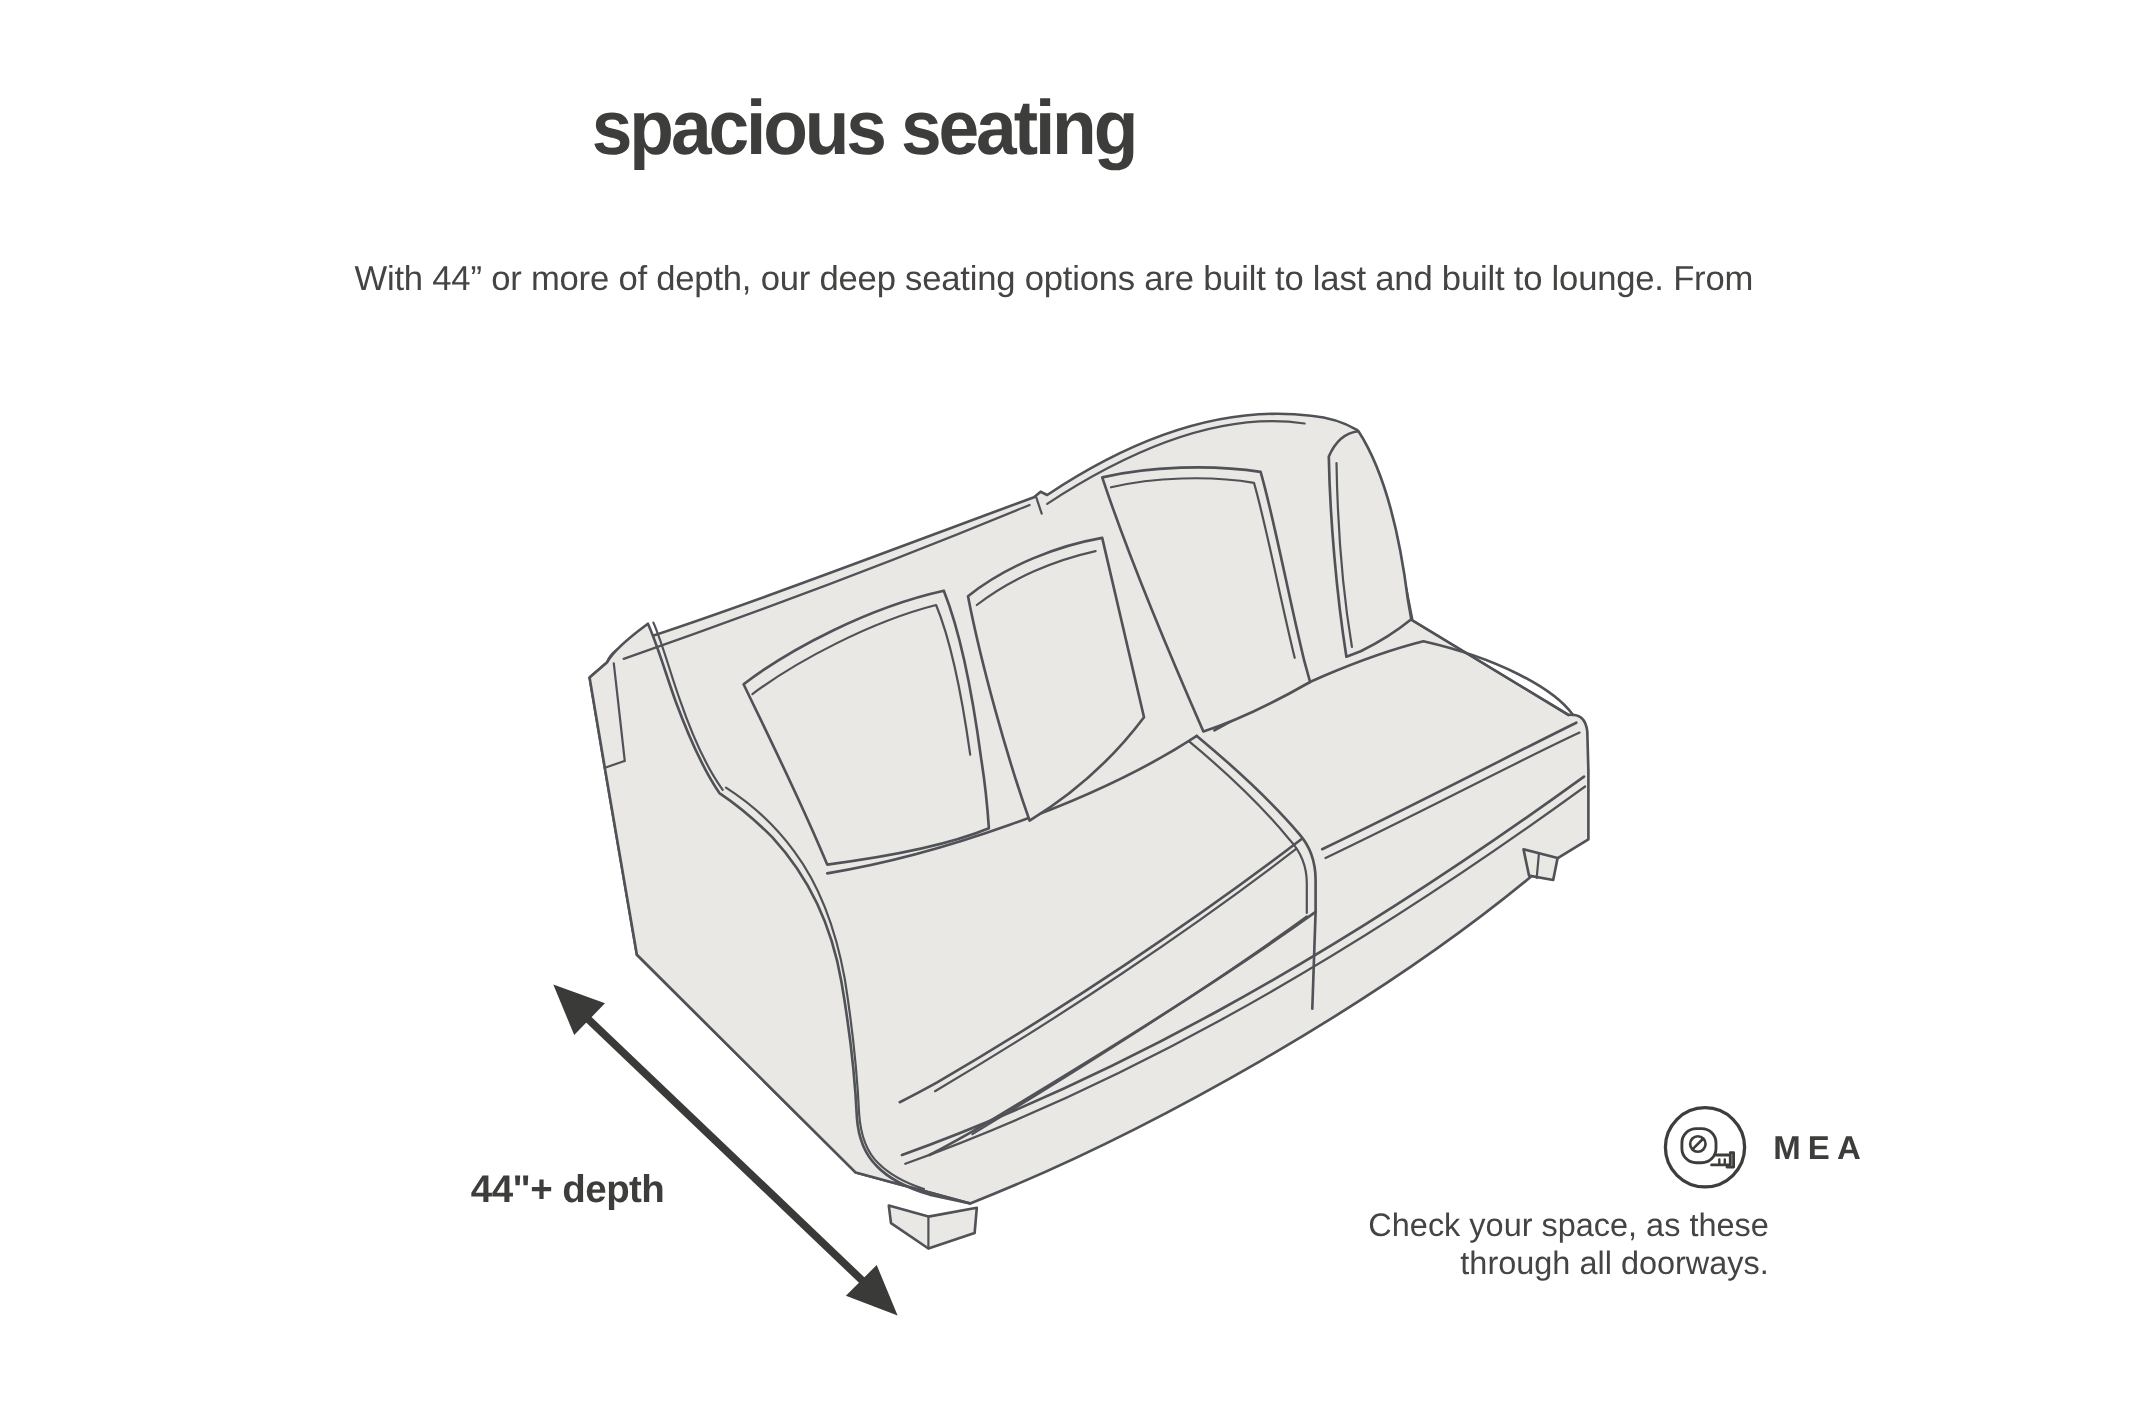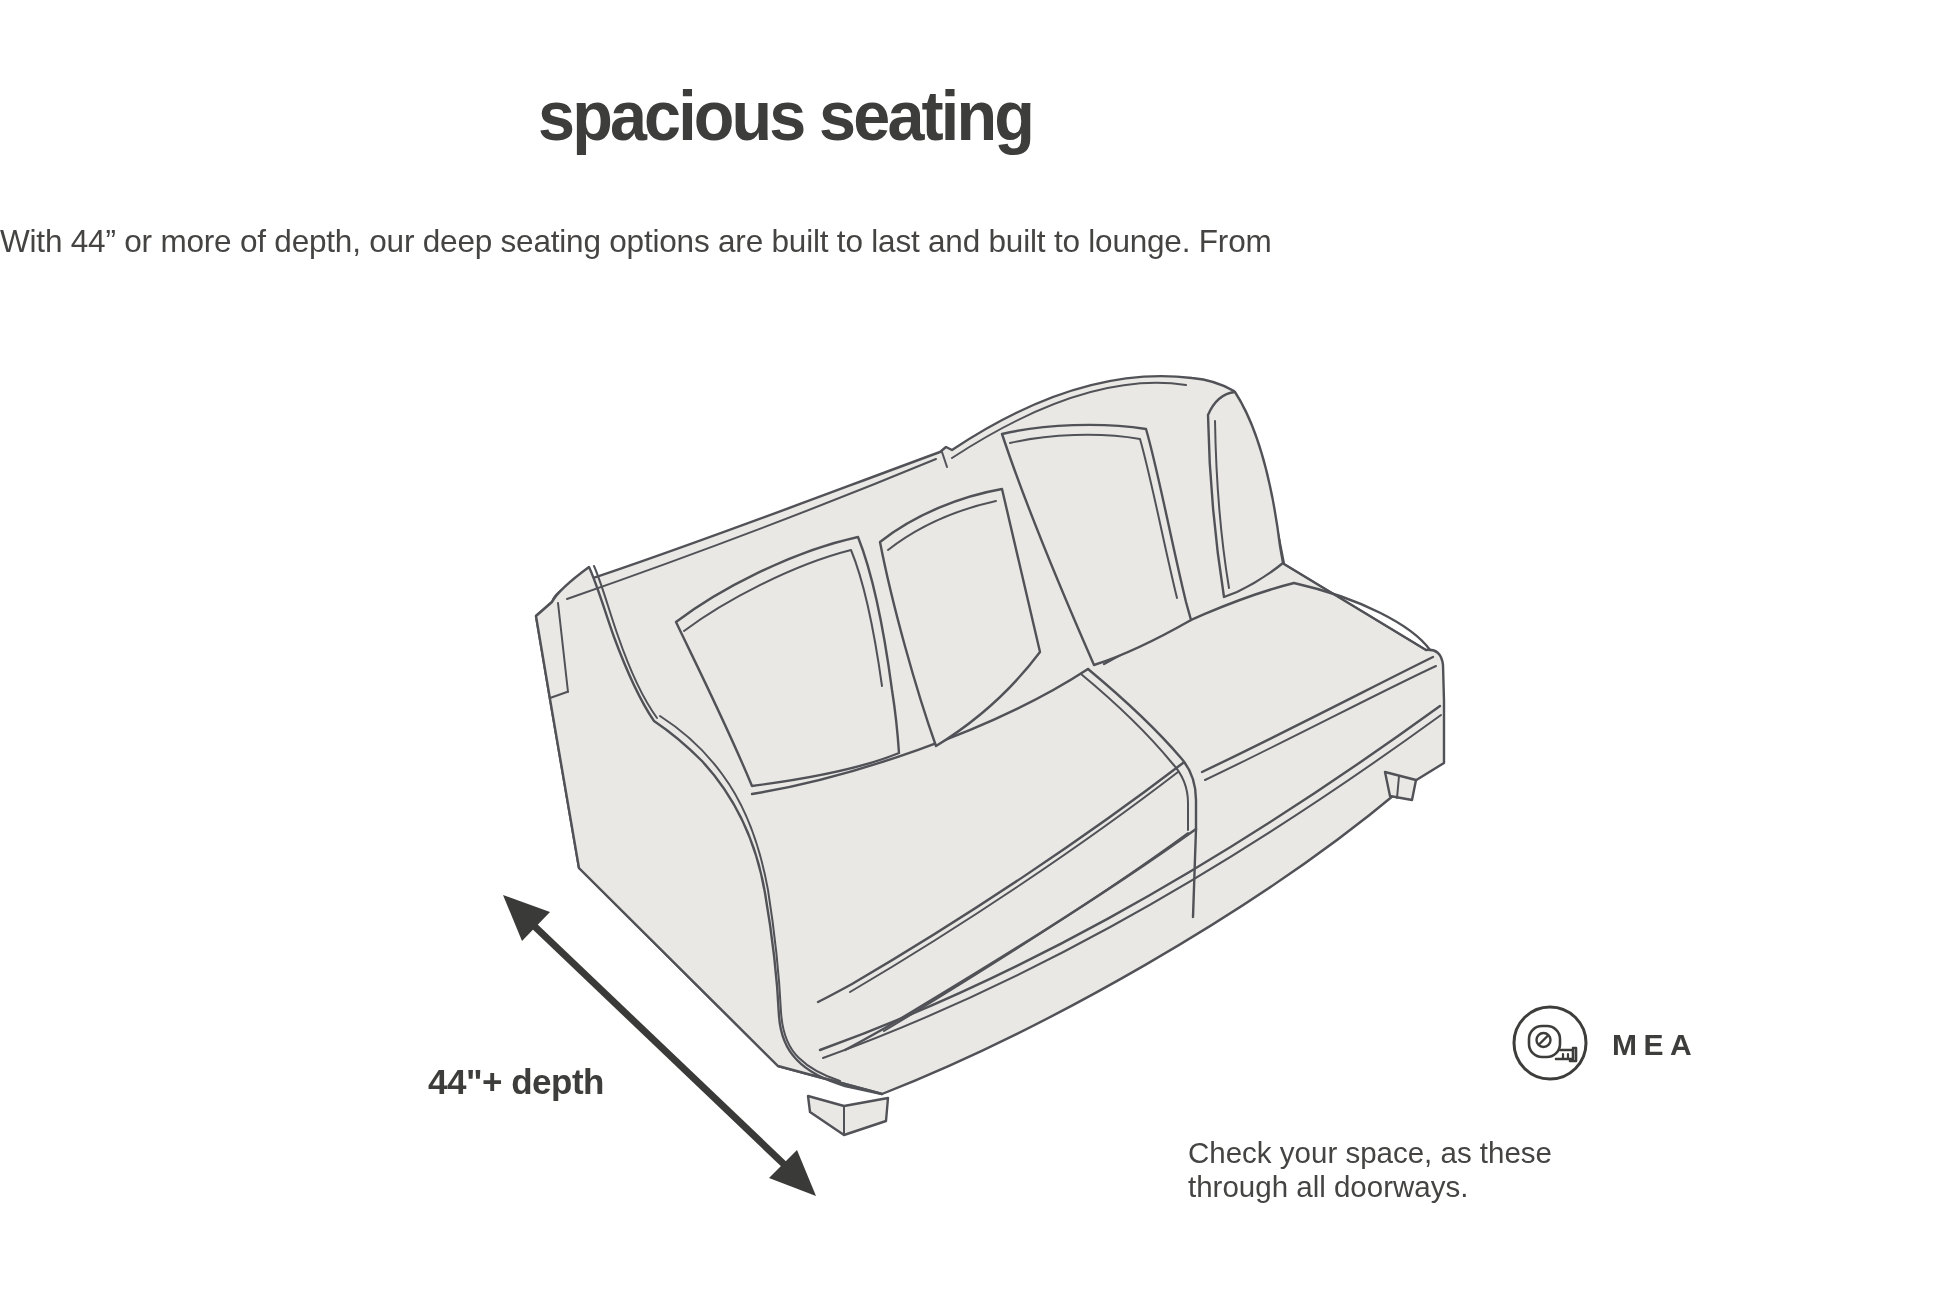--- a/index.html
+++ b/index.html
@@ -18,21 +18,22 @@
     text-decoration:underline;
   }
   .title{
     position:absolute;left:0;top:76px;width:1570px;
     text-align:center;
     font-size:70px;font-weight:700;letter-spacing:-3px;
     color:var(--ink-title);
     transform:scaleX(.95);transform-origin:center;
   }
   .intro{
-    position:absolute;left:0;top:220px;width:1916px;
+    position:absolute;left:0;top:232px;width:1916px;
+    text-align:center;
     font-size:31.5px;line-height:43px;letter-spacing:-0.2px;
     color:var(--ink-body);
   }
   .sofa-svg{position:absolute;left:0;top:0;width:1946px;height:1298px;}
   .ln{fill:none;stroke:var(--outline);stroke-width:2.4;stroke-linecap:round;stroke-linejoin:round;}
   .ln-thin{fill:none;stroke:var(--outline);stroke-width:2;stroke-linecap:round;stroke-linejoin:round;}
   .fl{fill:var(--sofa-fill);stroke:var(--outline);stroke-width:2.4;stroke-linejoin:round;}
   .arrow-line{stroke:var(--arrow);stroke-width:7;fill:none;}
   .arrow-head{fill:var(--arrow);stroke:none;}
   .depth-label{
@@ -42,21 +43,22 @@
   }
   .measure{position:absolute;left:1500px;top:995px;width:370px;}
   .measure-head{
     position:absolute;left:112px;top:33px;
     font-size:30px;font-weight:700;letter-spacing:6.5px;
     color:var(--ink-title);white-space:nowrap;text-align:right;
   }
   .measure-icon{position:absolute;left:10px;top:8px;width:80px;height:80px;}
   .mi{fill:none;stroke:var(--ink-title);stroke-linecap:round;stroke-linejoin:round;}
   .measure-note{
-    position:absolute;right:90px;top:1136px;width:420px;
+    position:absolute;right:90px;top:1098px;width:420px;
+    text-align:right;
     font-size:29.5px;line-height:33.5px;
     color:var(--ink-body);
   }
 </style>
 </head>
 <body>
 
 <div class="stage">
 
   <div class="title">spacious seating</div>

